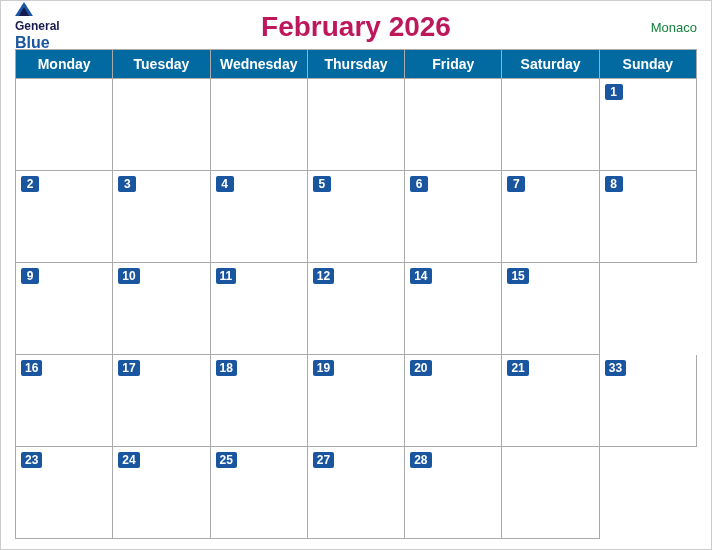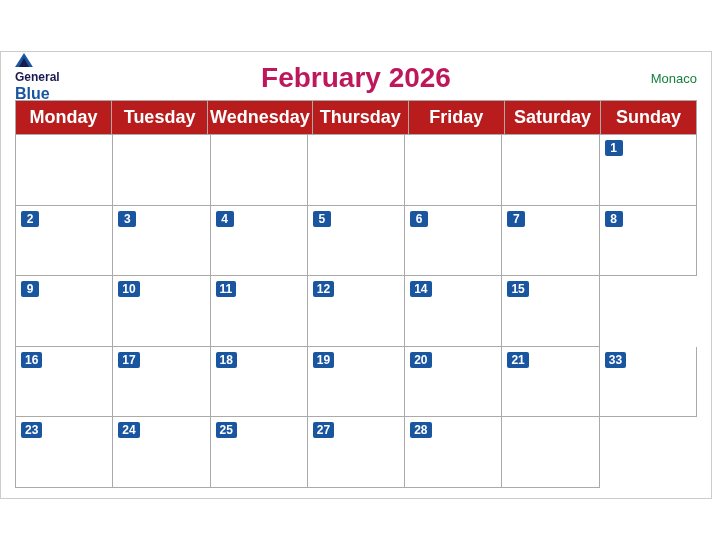--- a/index.html
+++ b/index.html
@@ -7,21 +7,21 @@
       font-family: Arial, sans-serif;
       background: #fff;
       display: flex;
       justify-content: center;
       align-items: center;
       width: 712px;
       height: 550px;
     }
     .calendar-wrapper {
       width: 712px;
-      height: 448px;
+      height: 550px;
       background: #fff;
       border: 1px solid #ccc;
       display: flex;
       flex-direction: column;
       padding: 10px 14px 10px 14px;
     }
     .calendar-header {
       display: flex;
       align-items: center;
       justify-content: center;
@@ -73,24 +73,24 @@
       display: flex;
       flex-direction: column;
       border-left: 1px solid #aaa;
       border-top: 1px solid #aaa;
     }
     .grid-header-row {
       display: grid;
       grid-template-columns: repeat(7, 1fr);
     }
     .grid-header-cell {
-      background: #b91c1c;
+      background: #0369a1;
       color: #fff;
       text-align: center;
-      font-size: 18px;
+      font-size: 14px;
       font-weight: bold;
       padding: 6px 2px;
       border-right: 1px solid #aaa;
       border-bottom: 1px solid #aaa;
     }
     .grid-cell {
       border-right: 1px solid #aaa;
       border-bottom: 1px solid #aaa;
       padding: 3px 5px;
       vertical-align: top;

